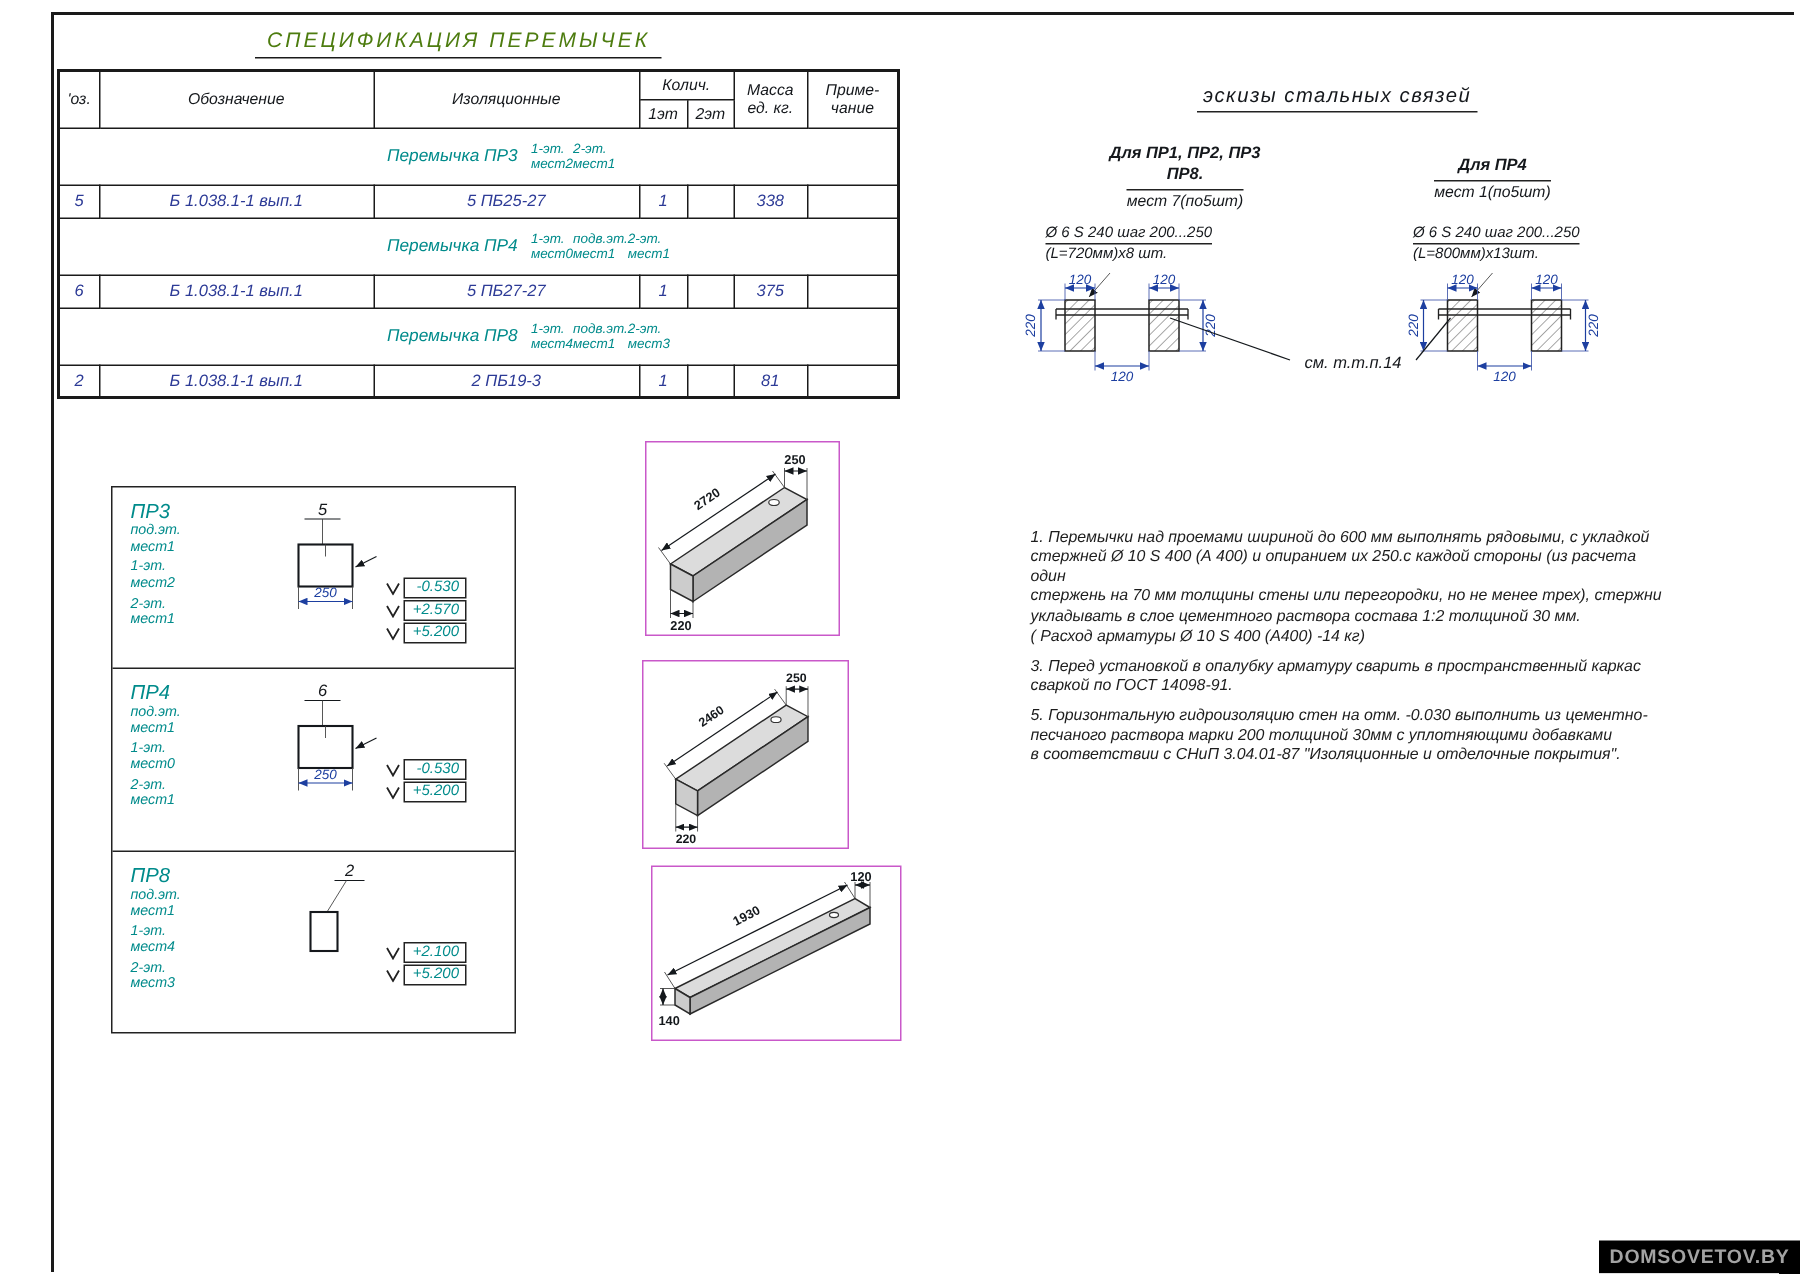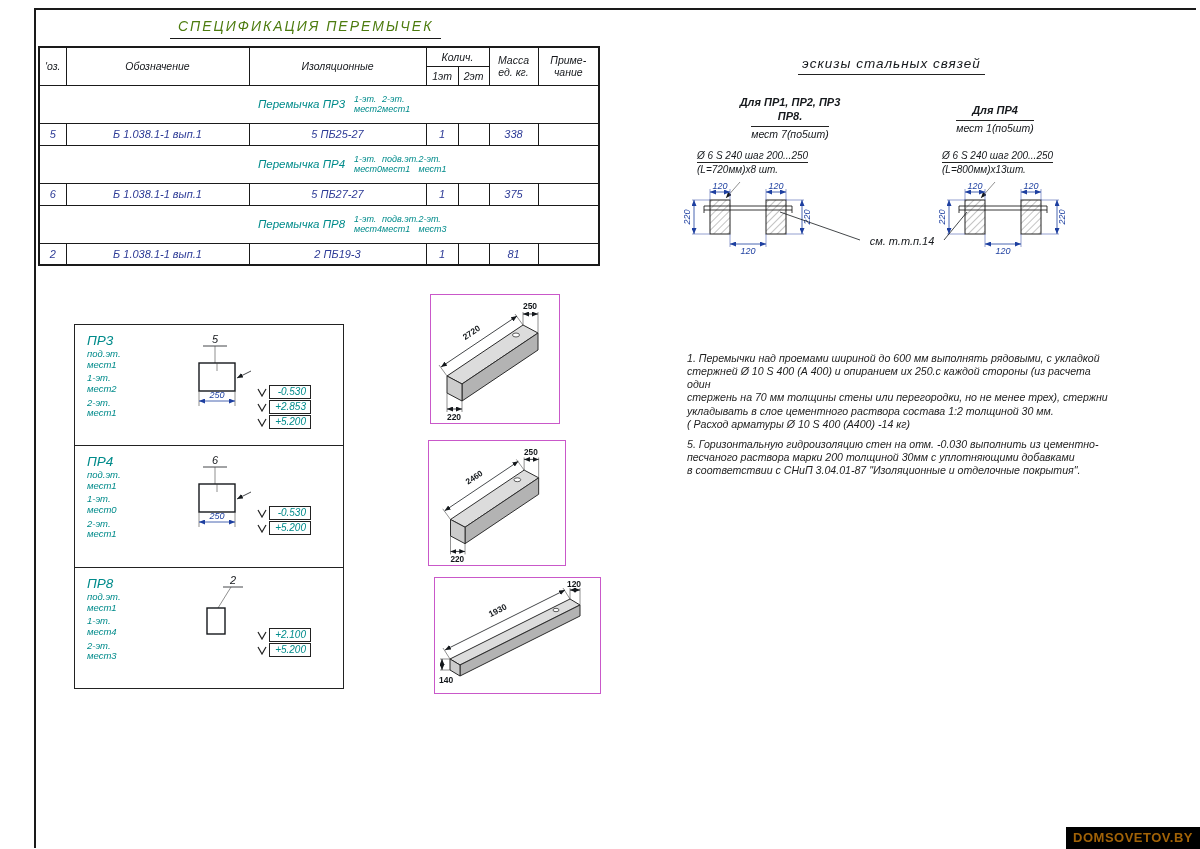--- a/index.html
+++ b/index.html
@@ -69,21 +69,21 @@
   .h-places { font-size:10.5px; display:inline-block; border-top:1px solid #222; padding-top:1px; }
   .tie-spec { position:absolute; font-style:italic; color:#15181c; font-size:10px; }
   .s-top { border-bottom:1px solid #222; padding-bottom:1px; }
   .s-bottom { padding-top:1px; }
   .ties-svg { position:absolute; left:680px; top:182px; }
 
   
   .notes { position:absolute; left:687px; top:352px; width:430px; color:#1d1d1d; }
   .note { font-size:10.6px; font-style:italic; line-height:1.24; margin-bottom:7px; white-space:pre-line; }
 
-  .watermark { position:absolute; right:0; bottom:0; background:#000; color:#a16207;
+  .watermark { position:absolute; right:0; bottom:0; background:#000; color:#a3a3a3;
                font-size:13px; font-weight:bold; letter-spacing:0.5px; padding:3px 7px 4px; }
 </style>
 </head>
 <body>
 
 <div class="page">
 
   <svg width="0" height="0" style="position:absolute">
     <defs>
       <marker id="arrB" markerWidth="6" markerHeight="5" refX="6" refY="2.5" orient="auto-start-reverse" markerUnits="userSpaceOnUse">
@@ -232,21 +232,21 @@
               </svg>
             </span>
           <span class="elev-box">-0.530</span>
         </div>
         <div class="elev-row">
           <span class="elev-mark">
               <svg width="10" height="9" viewBox="0 0 10 9">
                 <path d="M1 1 L5 8 L9 1" fill="none" stroke="#222" stroke-width="1.2"></path>
               </svg>
             </span>
-          <span class="elev-box">+2.853</span>
+          <span class="elev-box">+2.570</span>
         </div>
         <div class="elev-row">
           <span class="elev-mark">
               <svg width="10" height="9" viewBox="0 0 10 9">
                 <path d="M1 1 L5 8 L9 1" fill="none" stroke="#222" stroke-width="1.2"></path>
               </svg>
             </span>
           <span class="elev-box">+5.200</span>
         </div>
       </div>
@@ -477,20 +477,22 @@
     <line class="dimL" x1="287" y1="30" x2="264" y2="58"></line>
     <text class="svg-note" x="222" y="63" text-anchor="middle">см. т.т.п.14</text>
   </svg>
 
   <div class="notes">
     <p class="note">1.  Перемычки над проемами шириной до 600 мм выполнять рядовыми, с укладкой
 стержней Ø 10 S 400 (А 400) и опиранием их  250.с каждой стороны (из расчета один
 стержень на 70 мм толщины стены или перегородки, но не менее трех), стержни
 укладывать в слое цементного раствора состава 1:2 толщиной 30 мм.
 ( Расход арматуры  Ø 10 S 400 (А400) -14 кг)</p>
+    <p class="note">3. Перед установкой в опалубку арматуру сварить в пространственный каркас
+сваркой по ГОСТ 14098-91.</p>
     <p class="note">5. Горизонтальную гидроизоляцию стен на отм. -0.030 выполнить из цементно-
 песчаного раствора марки 200 толщиной 30мм с уплотняющими добавками
 в соответствии с СНиП 3.04.01-87 "Изоляционные и отделочные покрытия".</p>
   </div>
 
   <div class="watermark">DOMSOVETOV.BY</div>
 
 </div>
 
 </body></html>

